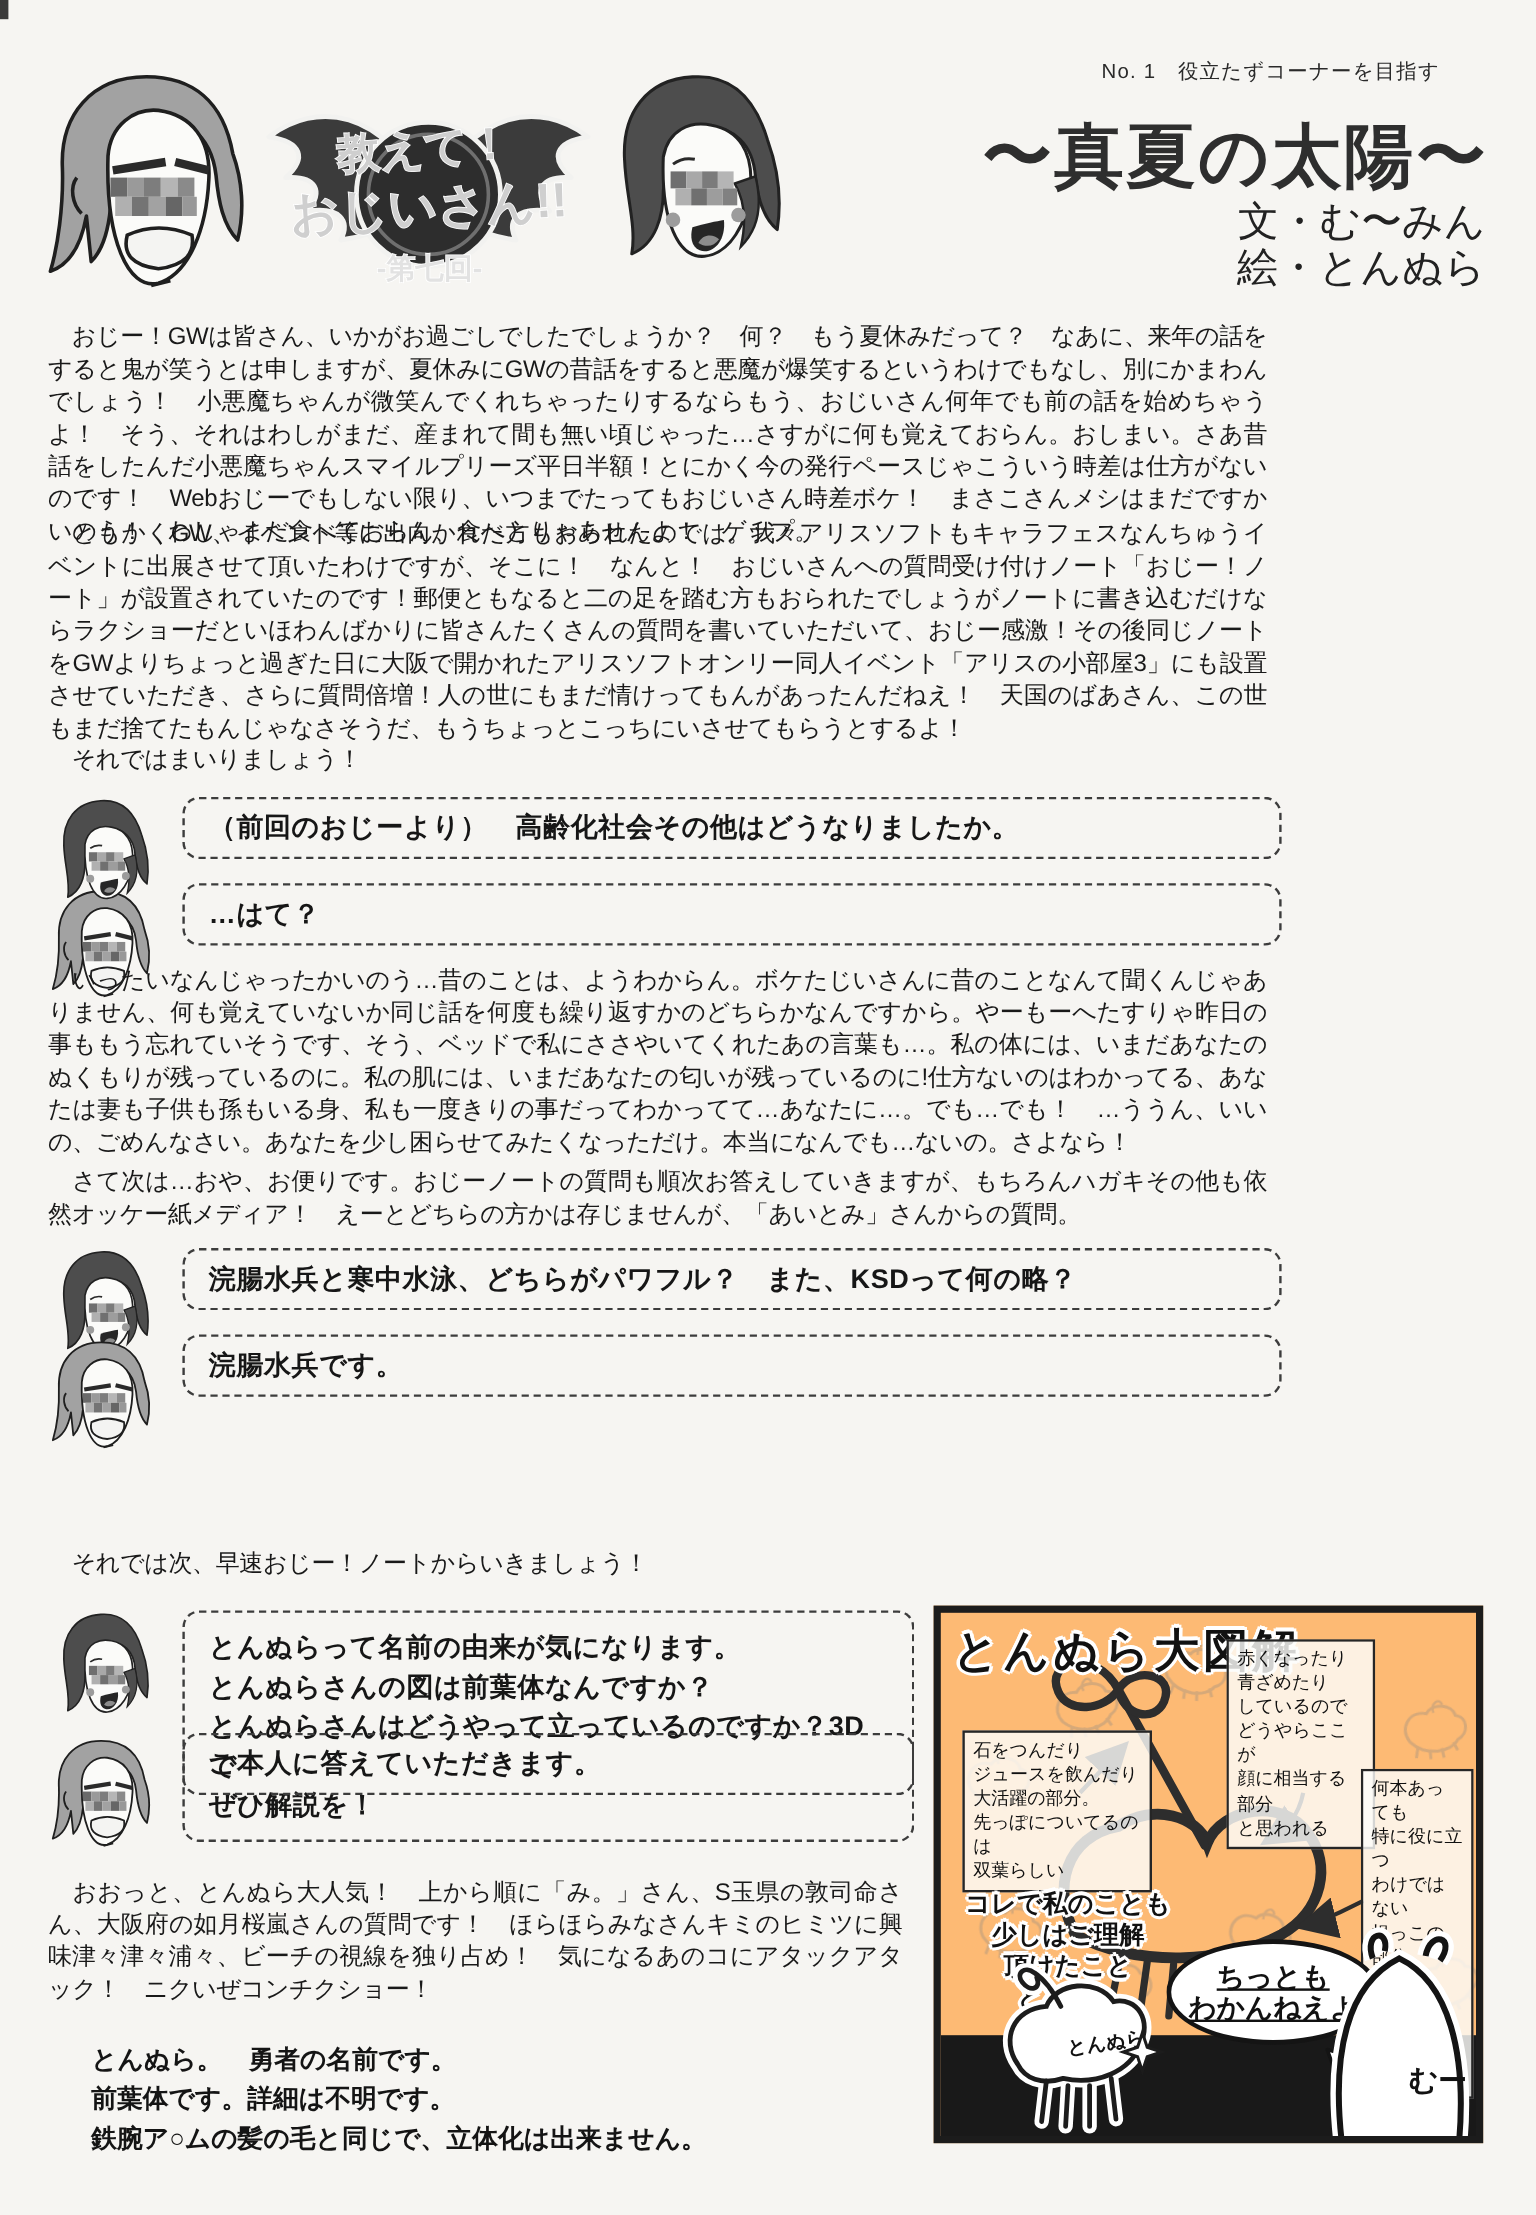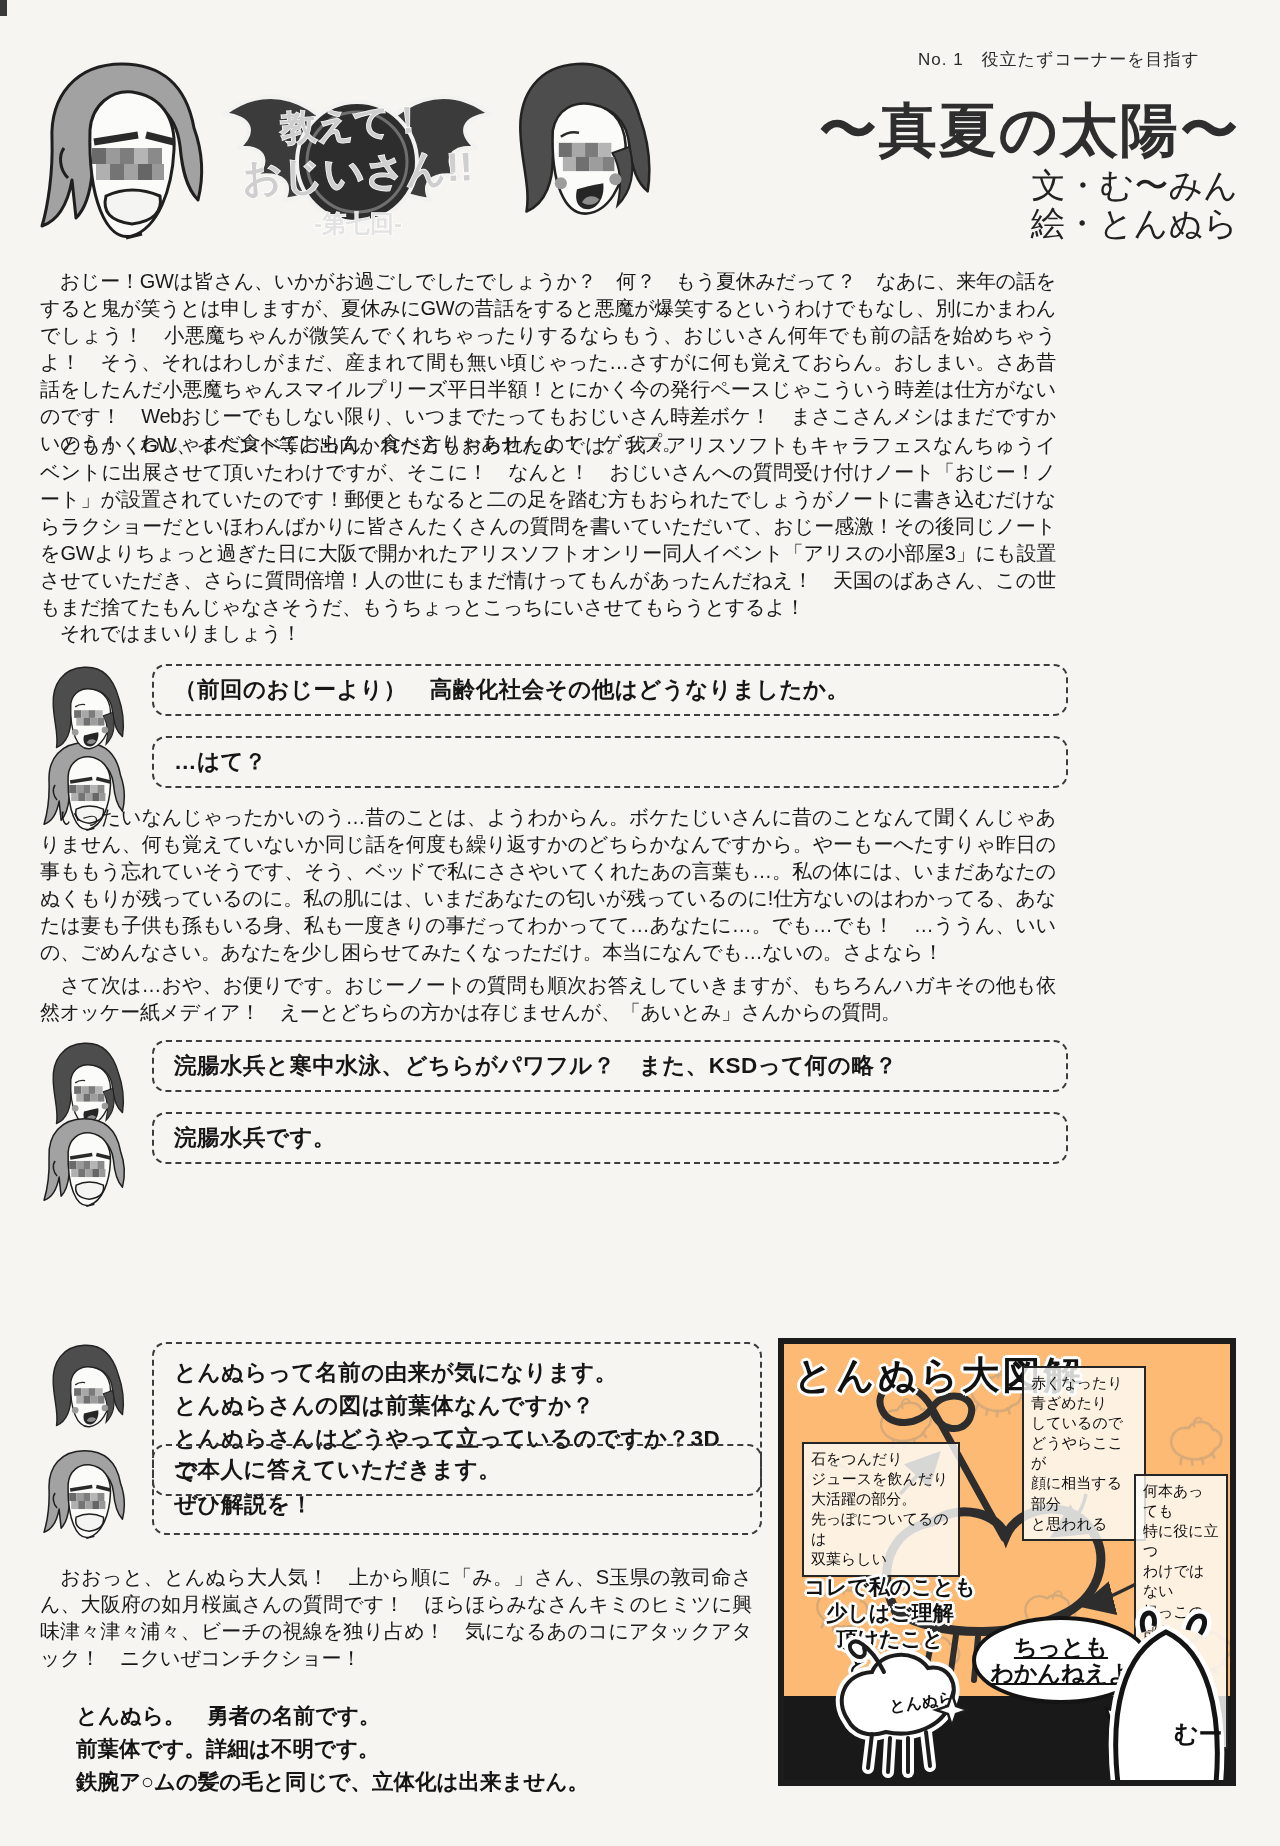--- a/index.html
+++ b/index.html
@@ -181,20 +181,21 @@
       </svg>
     <div class="qa-box">浣腸水兵と寒中水泳、どちらがパワフル？　また、KSDって何の略？</div>
   </div>
   <div class="qa-row" style="top:1112px">
     <svg class="face" viewBox="0 0 175 212" style="height:112px">
         <use href="#face-old"></use>
       </svg>
     <div class="qa-box">浣腸水兵です。</div>
   </div>
 
+  <p class="body-p" style="top:1290px">　それでは次、早速おじー！ノートからいきましょう！</p>
 
   <div class="qa-row narrow" style="top:1342px">
     <svg class="face" viewBox="0 0 148 200" style="height:110px">
         <use href="#face-young"></use>
       </svg>
     <div class="qa-box multi preline">とんぬらって名前の由来が気になります。
 とんぬらさんの図は前葉体なんですか？
 とんぬらさんはどうやって立っているのですか？3Dで
 ぜひ解説を！</div>
   </div>

